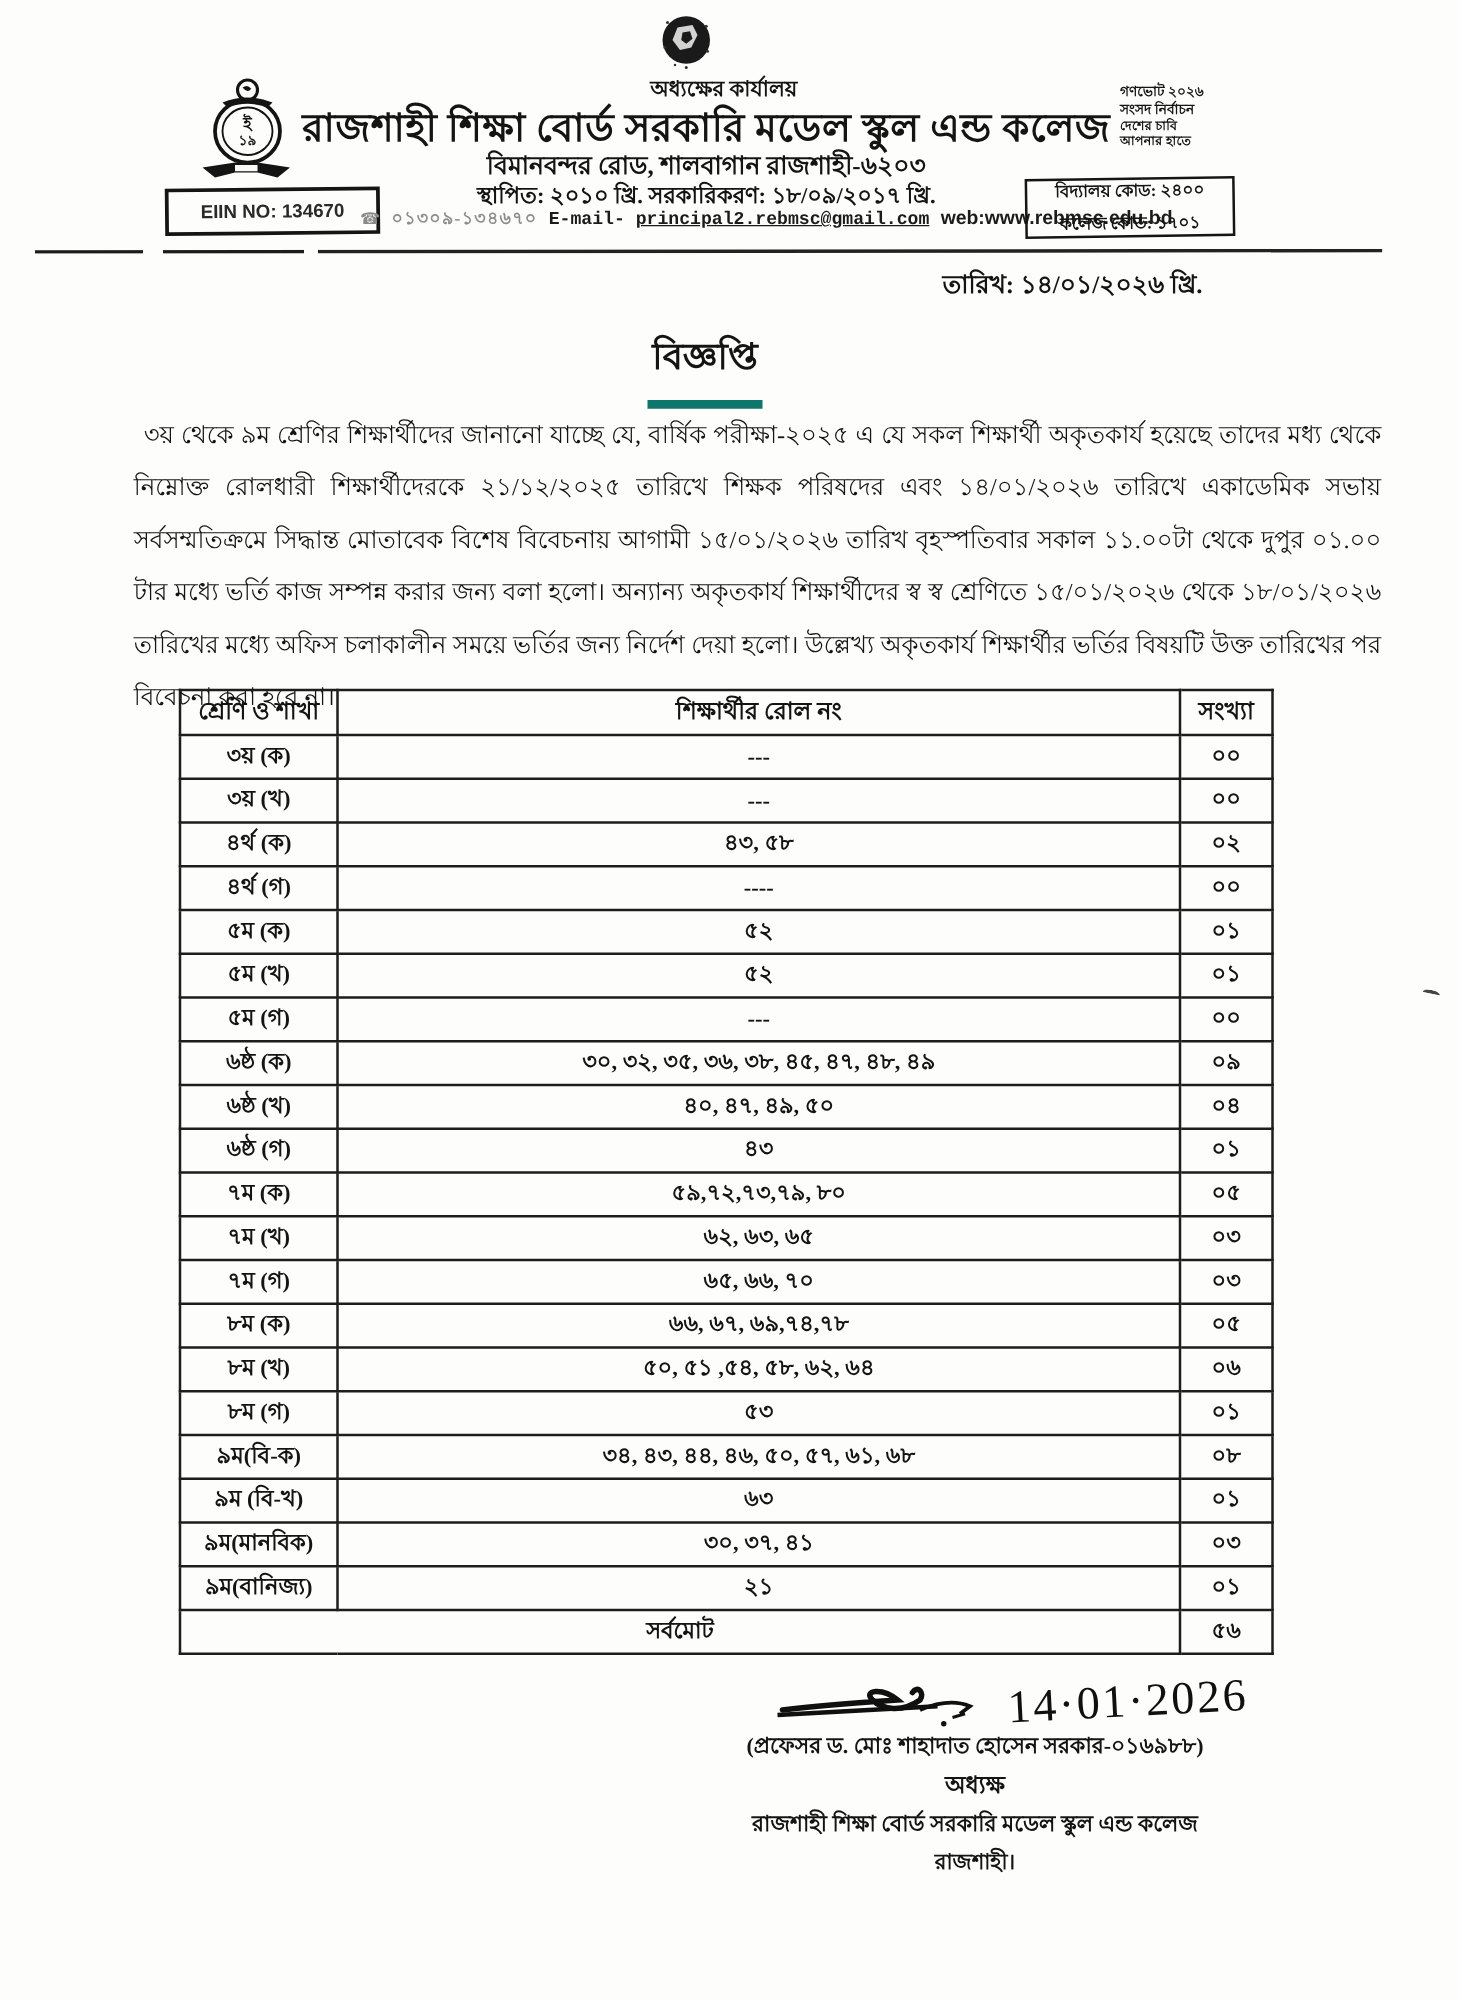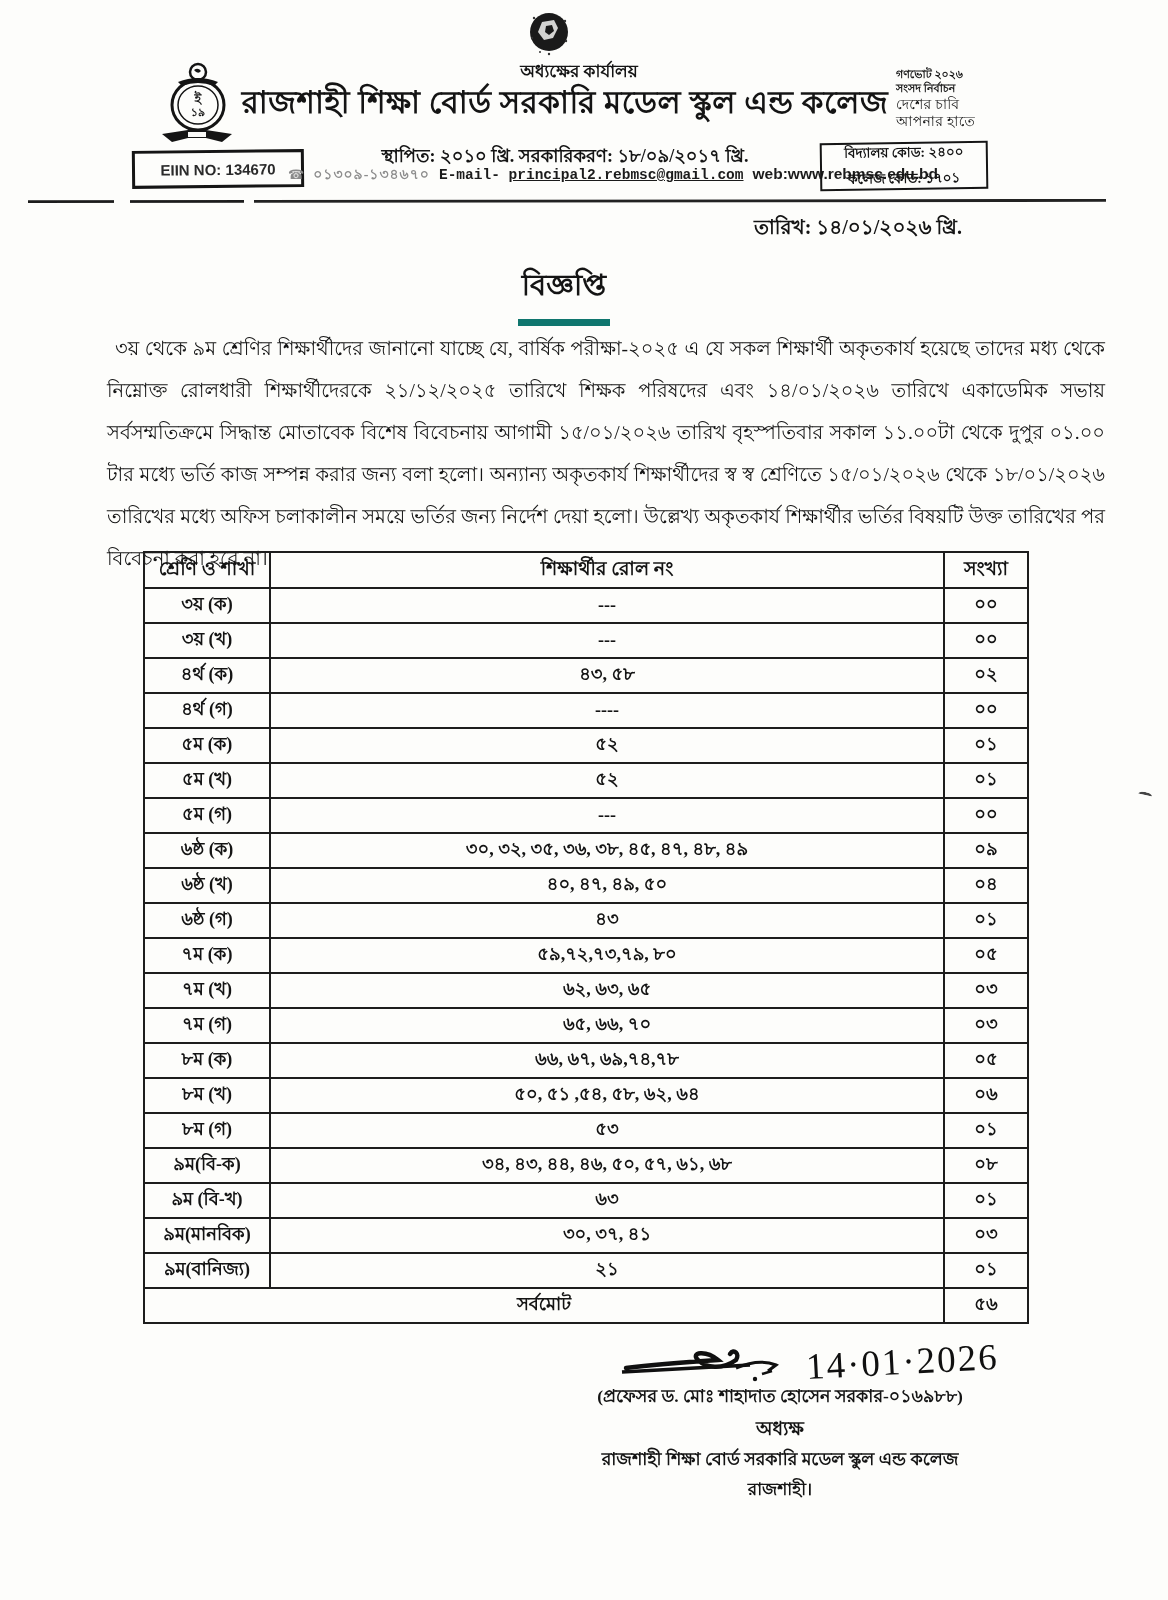--- a/index.html
+++ b/index.html
@@ -25,42 +25,42 @@
   .email-wrap { font-family:Liberation Mono, monospace; font-size:14.5px; font-weight:600; color:#1b1b1b; }
   .email-link { text-decoration:underline; }
   .web { font-family:"Liberation Sans", sans-serif; font-size:15.5px; font-weight:600; color:#1b1b1b; }
 
   .codes-box { position:absolute; left:820px; top:142px; width:168px; height:48px; border:2.5px solid #151515;
                display:flex; flex-direction:column; align-items:center; justify-content:center; gap:3px;
                font-size:13.5px; font-weight:700; transform:rotate(-0.8deg); }
 
   .slogan { position:absolute; left:896px; top:68px; width:120px; line-height:1.25; }
   .slogan .s-small { font-size:11px; font-weight:600; }
-  .slogan .s-bold { font-size:14px; font-weight:400; letter-spacing:0.3px; }
+  .slogan .s-bold { font-size:10px; font-weight:700; letter-spacing:0.3px; }
 
   .header-rule { position:absolute; top:199px; left:28px; width:1078px; height:4px;
                  background:
                    linear-gradient(90deg,#1c1c1c 0 8%, transparent 8% 9.5%, #1c1c1c 9.5% 20%, transparent 20% 21%, #222 21% 100%);
                  clip-path:polygon(0 30%,100% 0,100% 70%,0 100%); }
 
   .date-line { position:absolute; top:212px; left:0; width:962px; text-align:right; font-size:20px; font-weight:600; }
 
   
   .notice-title { position:absolute; top:262px; left:0; width:1128px; text-align:center; }
   .notice-title span { font-size:29px; font-weight:700; border-bottom:7px solid #0f766e; padding:0 4px 18px; }
 
   .paragraph { position:absolute; top:328px; left:107px; width:998px; font-size:19.5px; line-height:2.15;
                text-align:justify; text-indent:8px; font-weight:500; }
 
   
   table.results { position:absolute; top:551px; left:124px; border-collapse:collapse; table-layout:fixed;margin-left:19px; }
   table.results th, table.results td { border:2px solid #1d1d1d; text-align:center; vertical-align:middle; padding:1px 4px; }
   table.results th { height:36px; font-size:19px; font-weight:700; }
   table.results td { height:31px; font-size:18px; font-weight:600; }
-  .colw0 { width:126px; } .colw1 { width:674px; } .colw2 { width:84px; }
+  .colw0 { width:126px; } .colw1 { width:674px; } .colw2 { width:74px; }
   .total-row td { font-weight:700; height:38px; }
 
   
   .sig-scribble { position:absolute; left:618px; top:1338px; }
   .sig-date { position:absolute; left:806px; top:1340px; font-family:cursive; font-size:37px; color:#101010;
               transform:rotate(-3deg); letter-spacing:2px; white-space:nowrap; }
   .sig-block { position:absolute; left:565px; top:1388px; width:430px; text-align:center; line-height:1.0; }
   .sig-name { font-size:17.5px; font-weight:700; margin-bottom:13px; }
   .sig-designation { font-size:19px; font-weight:700; margin-bottom:13px; }
   .sig-institution { font-size:17.5px; font-weight:700; margin-bottom:13px; }
@@ -92,20 +92,21 @@
     <ellipse cx="50" cy="45" rx="26" ry="25" fill="none" stroke="#141414" stroke-width="3"></ellipse>
     <ellipse cx="50" cy="45" rx="20" ry="19" fill="none" stroke="#141414" stroke-width="1.5"></ellipse>
     <text x="50" y="43" text-anchor="middle" font-size="13" font-weight="bold" fill="#141414">ই</text>
     <text x="50" y="56" text-anchor="middle" font-size="11" font-weight="bold" fill="#141414">১৯</text>
     <path d="M14 74 L40 70 L58 70 L84 74 L74 82 L58 78 L40 78 L24 82 Z" fill="#141414"></path>
     <path d="M40 72 L58 72 L58 77 L40 77 Z" fill="#f8f8f6"></path>
   </svg>
 
   <div class="office-line">অধ্যক্ষের কার্যালয়</div>
   <div class="school-name">রাজশাহী শিক্ষা বোর্ড সরকারি মডেল স্কুল এন্ড কলেজ</div>
+  <div class="address-line">বিমানবন্দর রোড, শালবাগান রাজশাহী-৬২০৩</div>
   <div class="established-line">স্থাপিত: ২০১০ খ্রি.  সরকারিকরণ: ১৮/০৯/২০১৭ খ্রি.</div>
 
   <div class="eiin-box">EIIN NO: 134670</div>
 
   <div class="contact-row">
     <span class="phone-icon">☎</span>
     <span class="phone-no">০১৩০৯-১৩৪৬৭০</span>
     <span class="email-wrap">
       <span>E-mail-</span>
       <span class="email-link">principal2.rebmsc@gmail.com</span>

